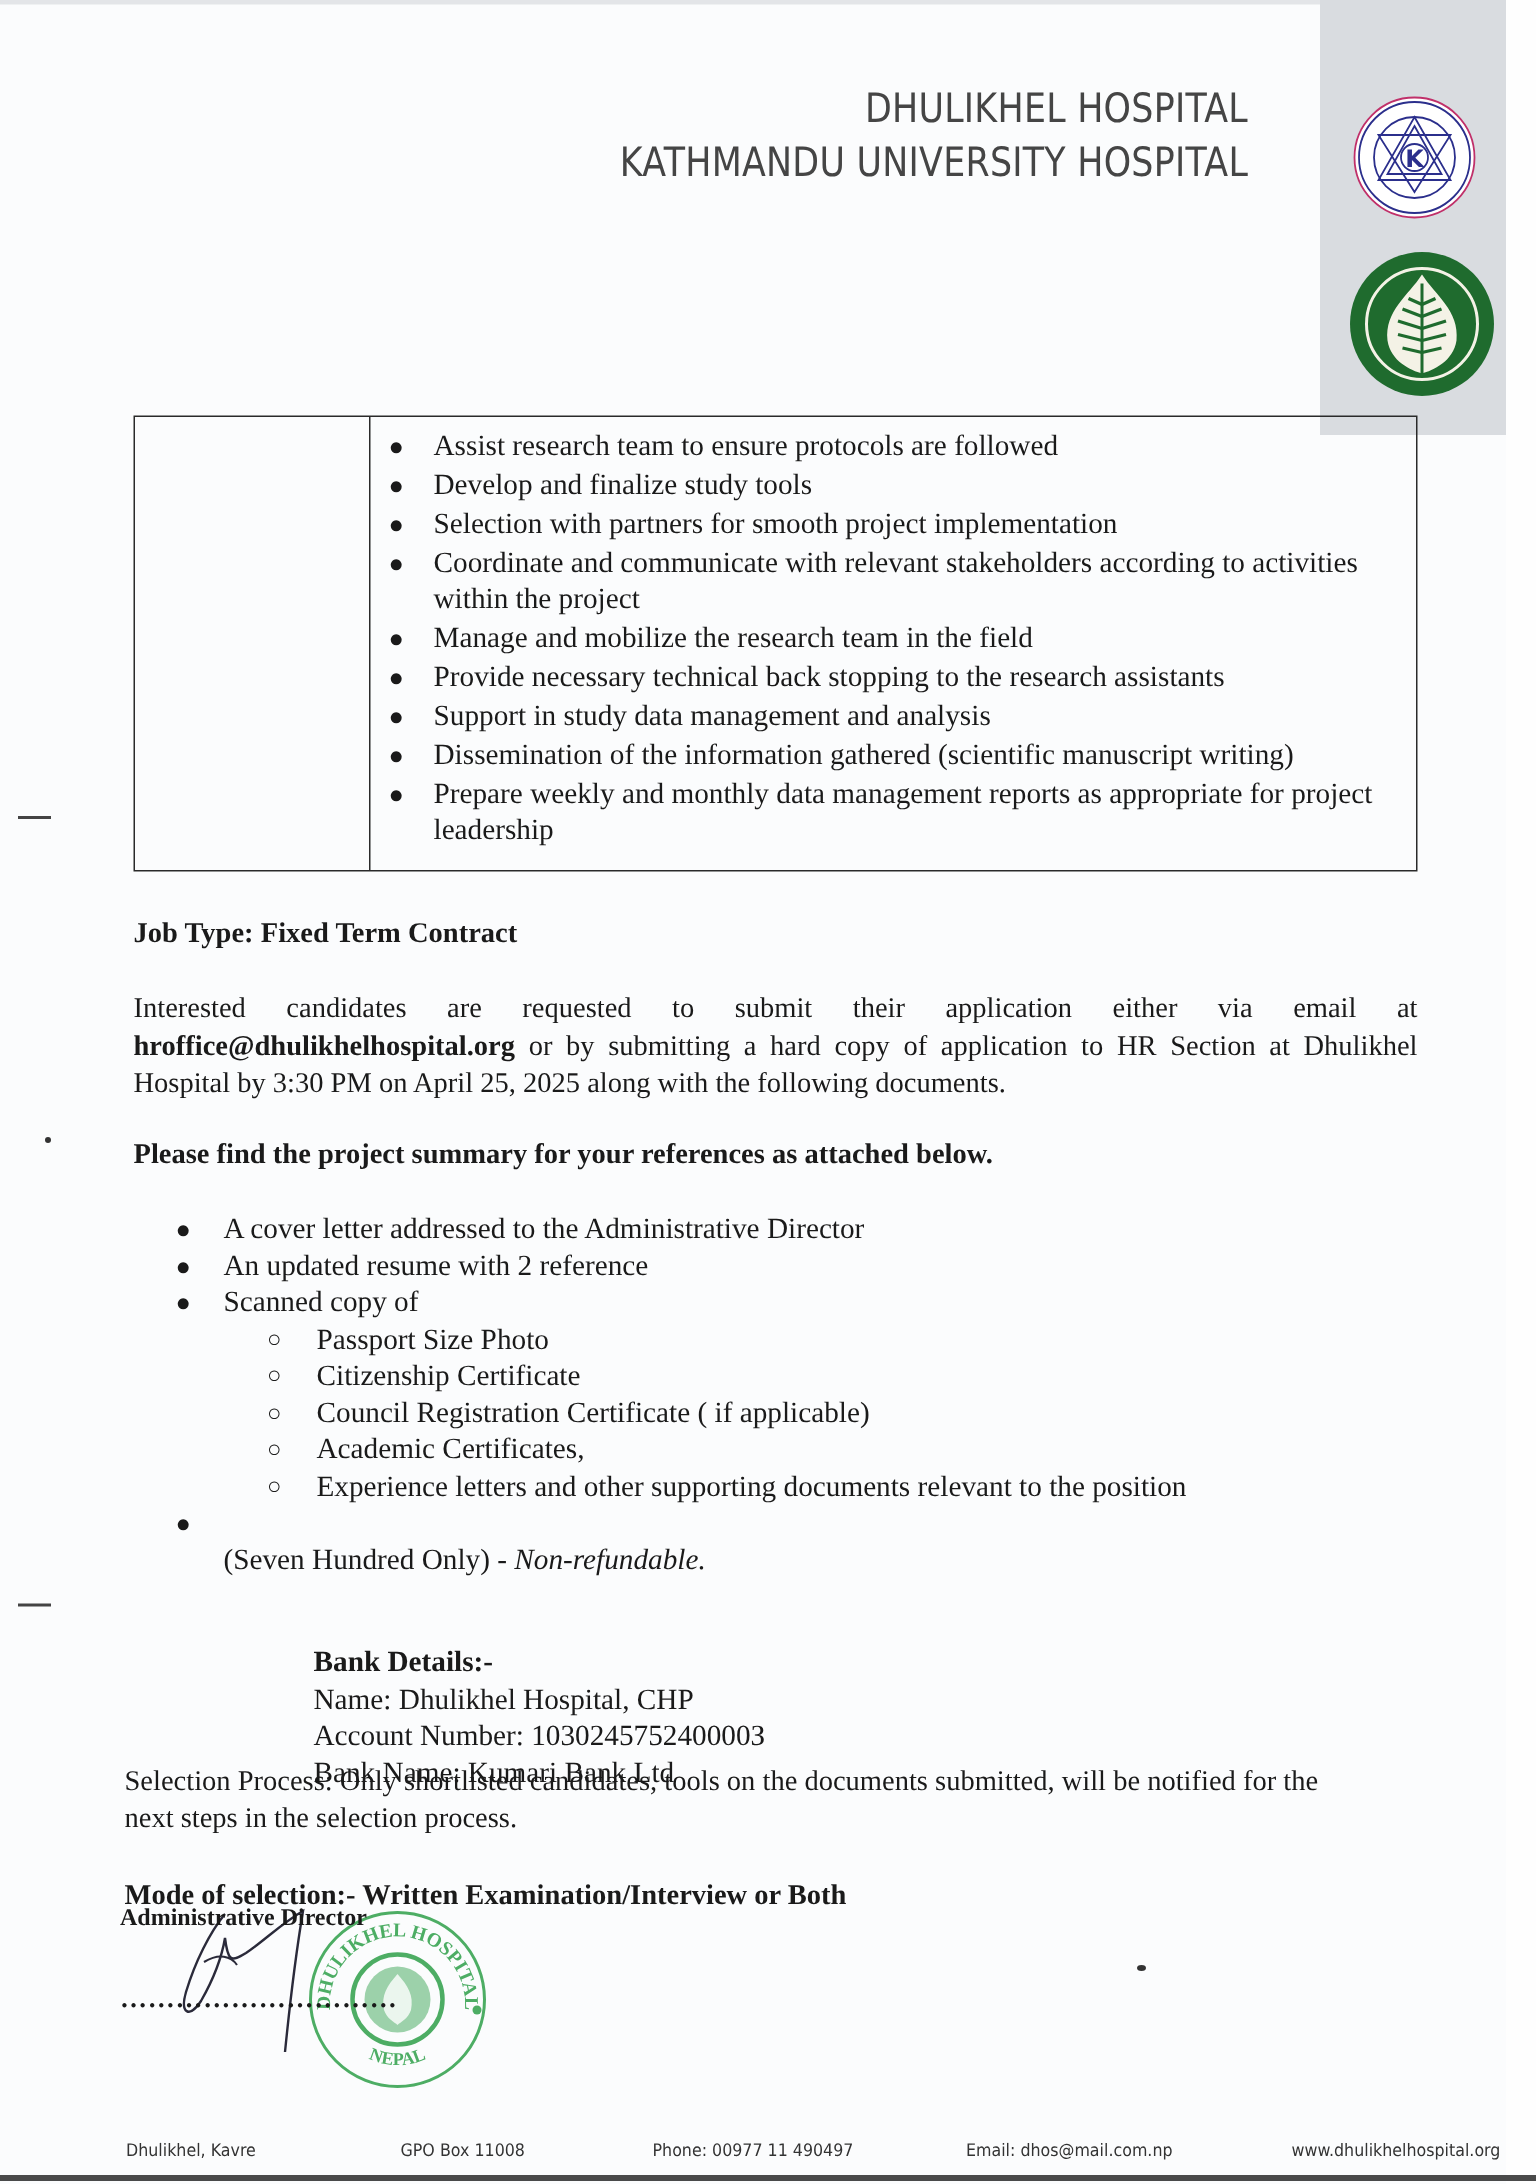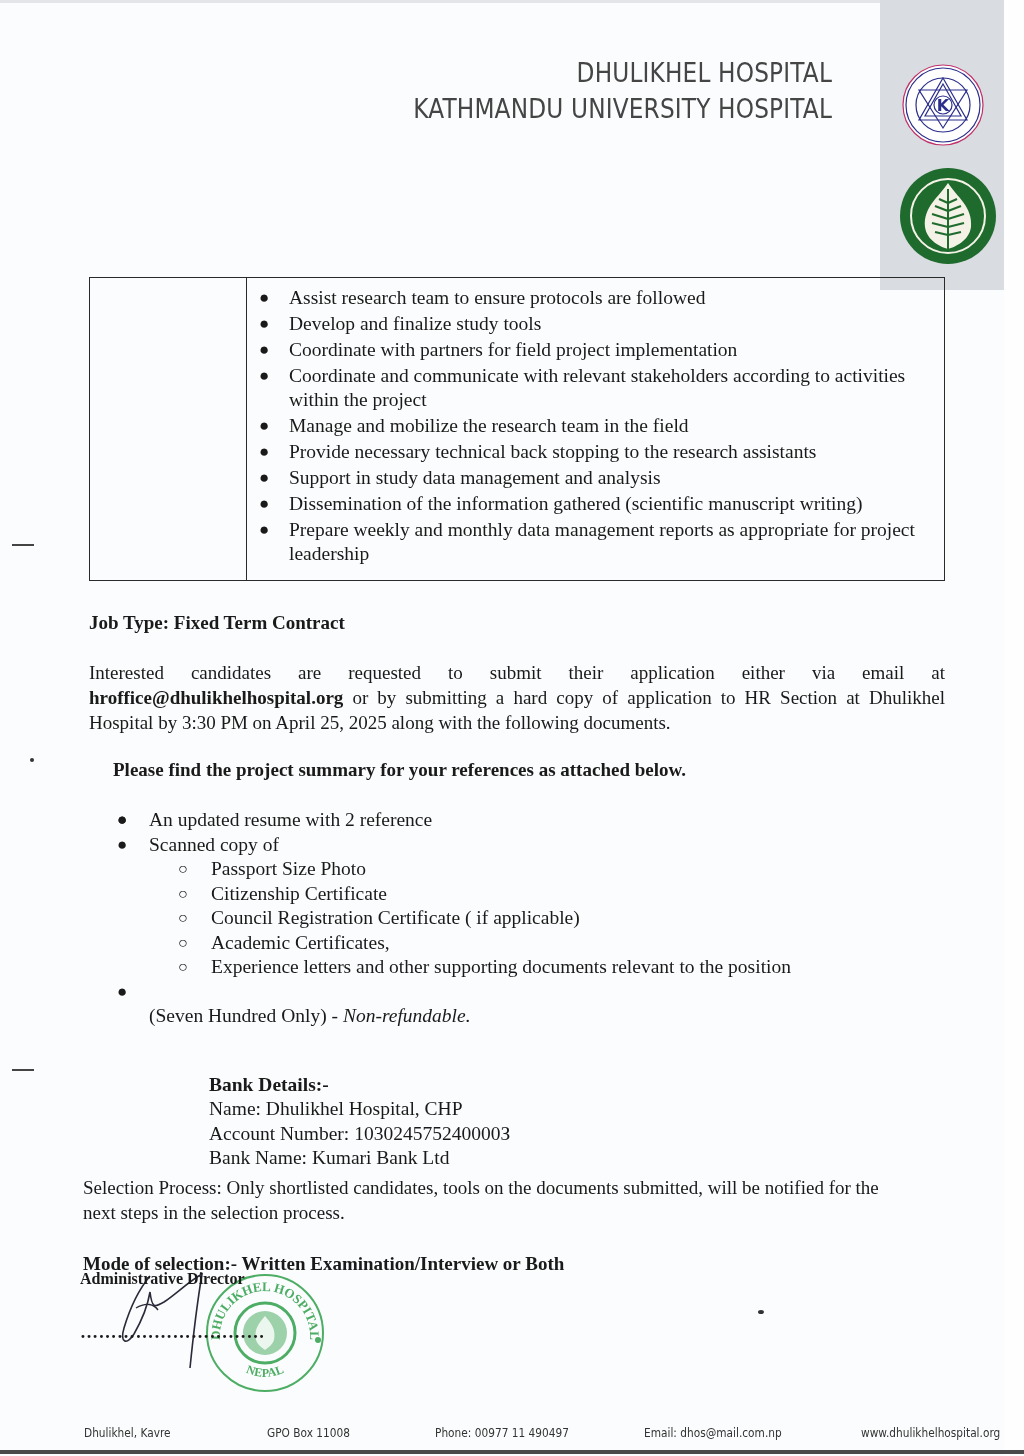--- a/index.html
+++ b/index.html
@@ -35,21 +35,21 @@
     list-style: none; font-size: 19.5px; line-height: 24px;
   }
   .duties-list li { position: relative; padding-left: 31px; margin-bottom: 2px; }
   .bullet { position: absolute; left: 1px; top: 0; font-size: 17px; }
 
   .text-block { position: absolute; font-size: 19px; line-height: 25px; }
   .bold { font-weight: bold; }
   .job-type { left: 89px; top: 610px; }
   .intro { left: 89px; top: 660px; width: 856px; text-align: justify; text-align-last: left; }
   .intro b { font-weight: bold; }
-  .summary-note { left: 89px; top: 757px; margin-left: 24px; }
+  .summary-note { left: 89px; top: 757px; }
 
   .docs-list { position: absolute; left: 116px; top: 808px; width: 760px; margin: 0; padding: 0; list-style: none; font-size: 19.5px; line-height: 24.5px; }
   .docs-list li { position: relative; padding-left: 33px; }
   .sub-list { list-style: none; margin: 0; padding: 0 0 0 62px; }
   .sub-list li { position: relative; padding-left: 33px; }
   .sub-bullet { position: absolute; left: 0; top: 0; font-size: 16px; }
   .bank-block { padding-left: 60px; margin-top: 44px; }
 
   .selection-process { left: 83px; top: 1175px; width: 830px; line-height: 25px; }
   .mode-selection { left: 83px; top: 1251px; }
@@ -108,40 +108,40 @@
     <path d="M49 68 L36 65"></path>
       <path d="M49 68 L62 65"></path>
   </g>
 </svg>
 
 <div class="duties-table">
   <div class="col-divider"></div>
   <ul class="duties-list">
     <li><span class="bullet">●</span><span>Assist research team to ensure protocols are followed</span></li>
     <li><span class="bullet">●</span><span>Develop and finalize study tools</span></li>
-    <li><span class="bullet">●</span><span>Coordinate with partners for field project implementation</span></li>
+    <li><span class="bullet">●</span><span>Selection with partners for smooth project implementation</span></li>
     <li><span class="bullet">●</span><span>Coordinate and communicate with relevant stakeholders according to activities within the project</span></li>
     <li><span class="bullet">●</span><span>Manage and mobilize the research team in the field</span></li>
     <li><span class="bullet">●</span><span>Provide necessary technical back stopping to the research assistants</span></li>
     <li><span class="bullet">●</span><span>Support in study data management and analysis</span></li>
     <li><span class="bullet">●</span><span>Dissemination of the information gathered (scientific manuscript writing)</span></li>
     <li><span class="bullet">●</span><span>Prepare weekly and monthly data management reports as appropriate for project leadership</span></li>
   </ul>
 </div>
 
 <div class="text-block bold job-type">Job Type: Fixed Term Contract</div>
 
 <div class="text-block intro">
   <span>Interested candidates are requested to submit their application either via email at </span><b>hroffice@dhulikhelhospital.org</b><span> or by submitting a hard copy of application to HR Section at Dhulikhel Hospital by 3:30 PM on April 25, 2025 along with the following documents.</span>
 </div>
 
 <div class="text-block bold summary-note">Please find the project summary for your references as attached below.</div>
 
 <ul class="docs-list">
-  <li><span class="bullet">●</span></li>
+  <li><span class="bullet">●</span><span>A cover letter addressed to the Administrative Director</span></li>
   <li><span class="bullet">●</span><span>An updated resume with 2 reference</span></li>
   <li><span class="bullet">●</span><span>Scanned copy of</span></li>
   <li style="padding-left:0">
     <ul class="sub-list">
       <li><span class="sub-bullet">○</span><span>Passport Size Photo</span></li>
       <li><span class="sub-bullet">○</span><span>Citizenship Certificate</span></li>
       <li><span class="sub-bullet">○</span><span>Council Registration Certificate ( if applicable)</span></li>
       <li><span class="sub-bullet">○</span><span>Academic Certificates,</span></li>
       <li><span class="sub-bullet">○</span><span>Experience letters and other supporting documents relevant to the position</span></li>
     </ul>

